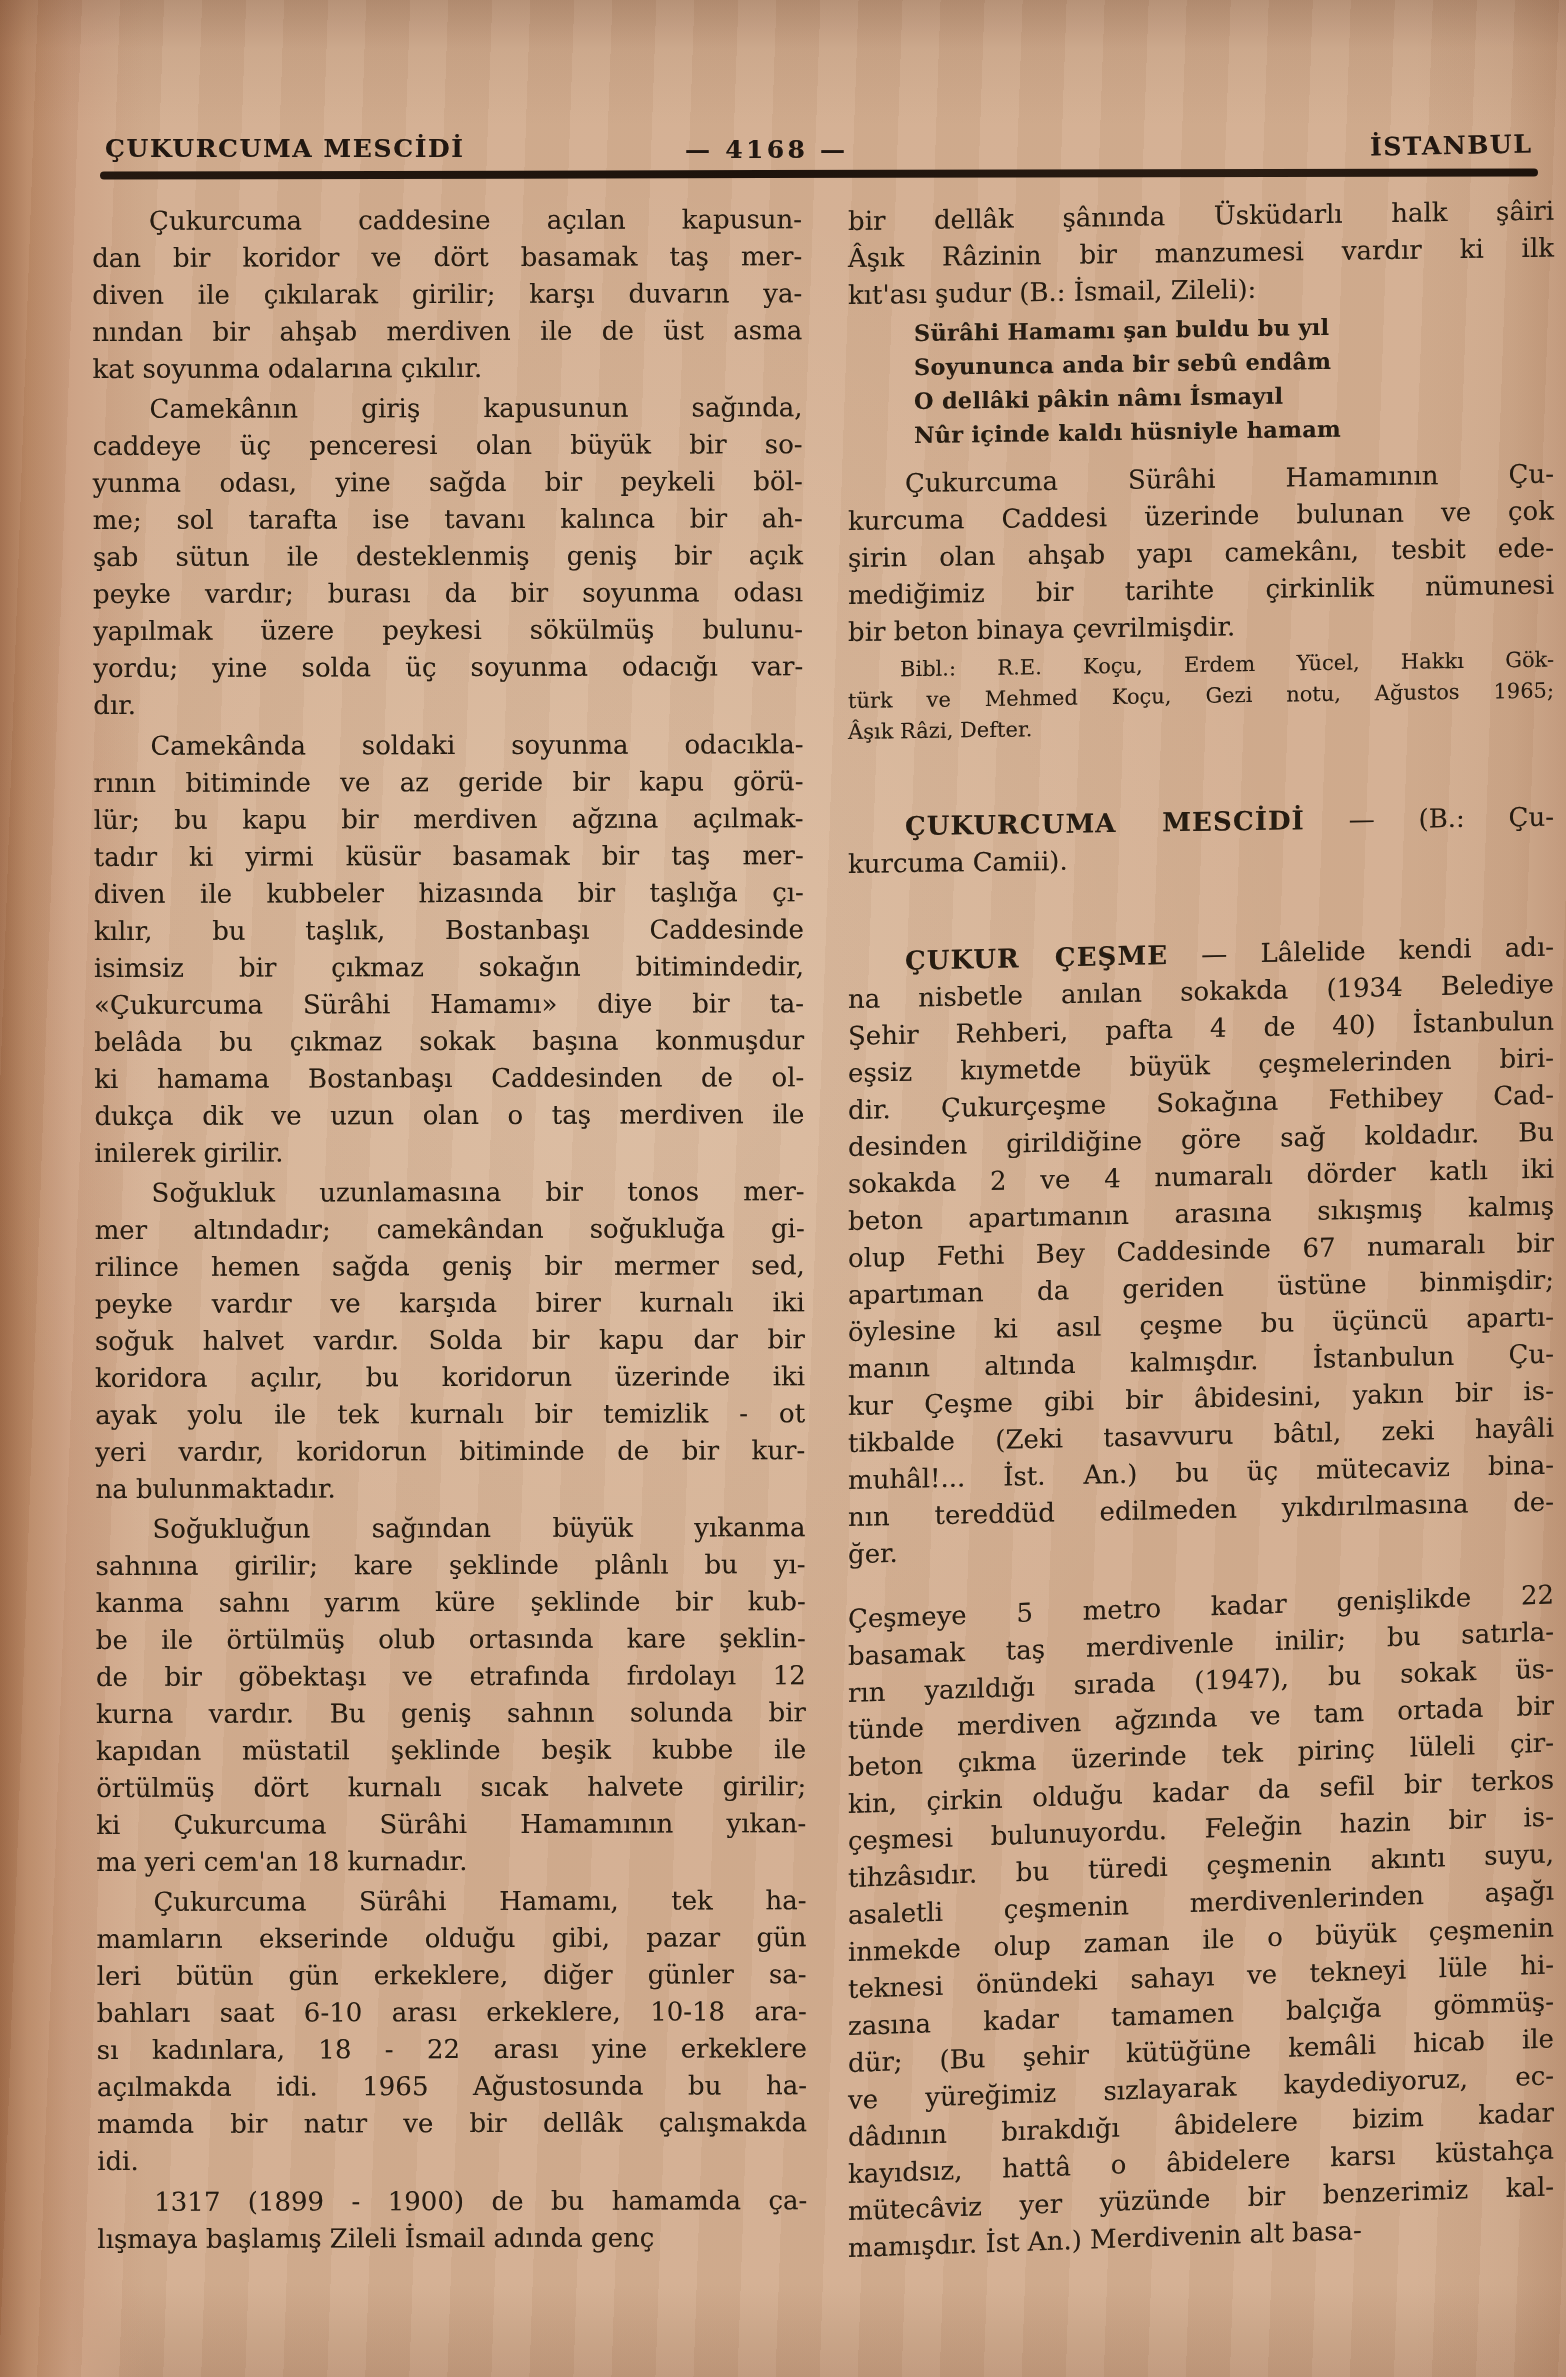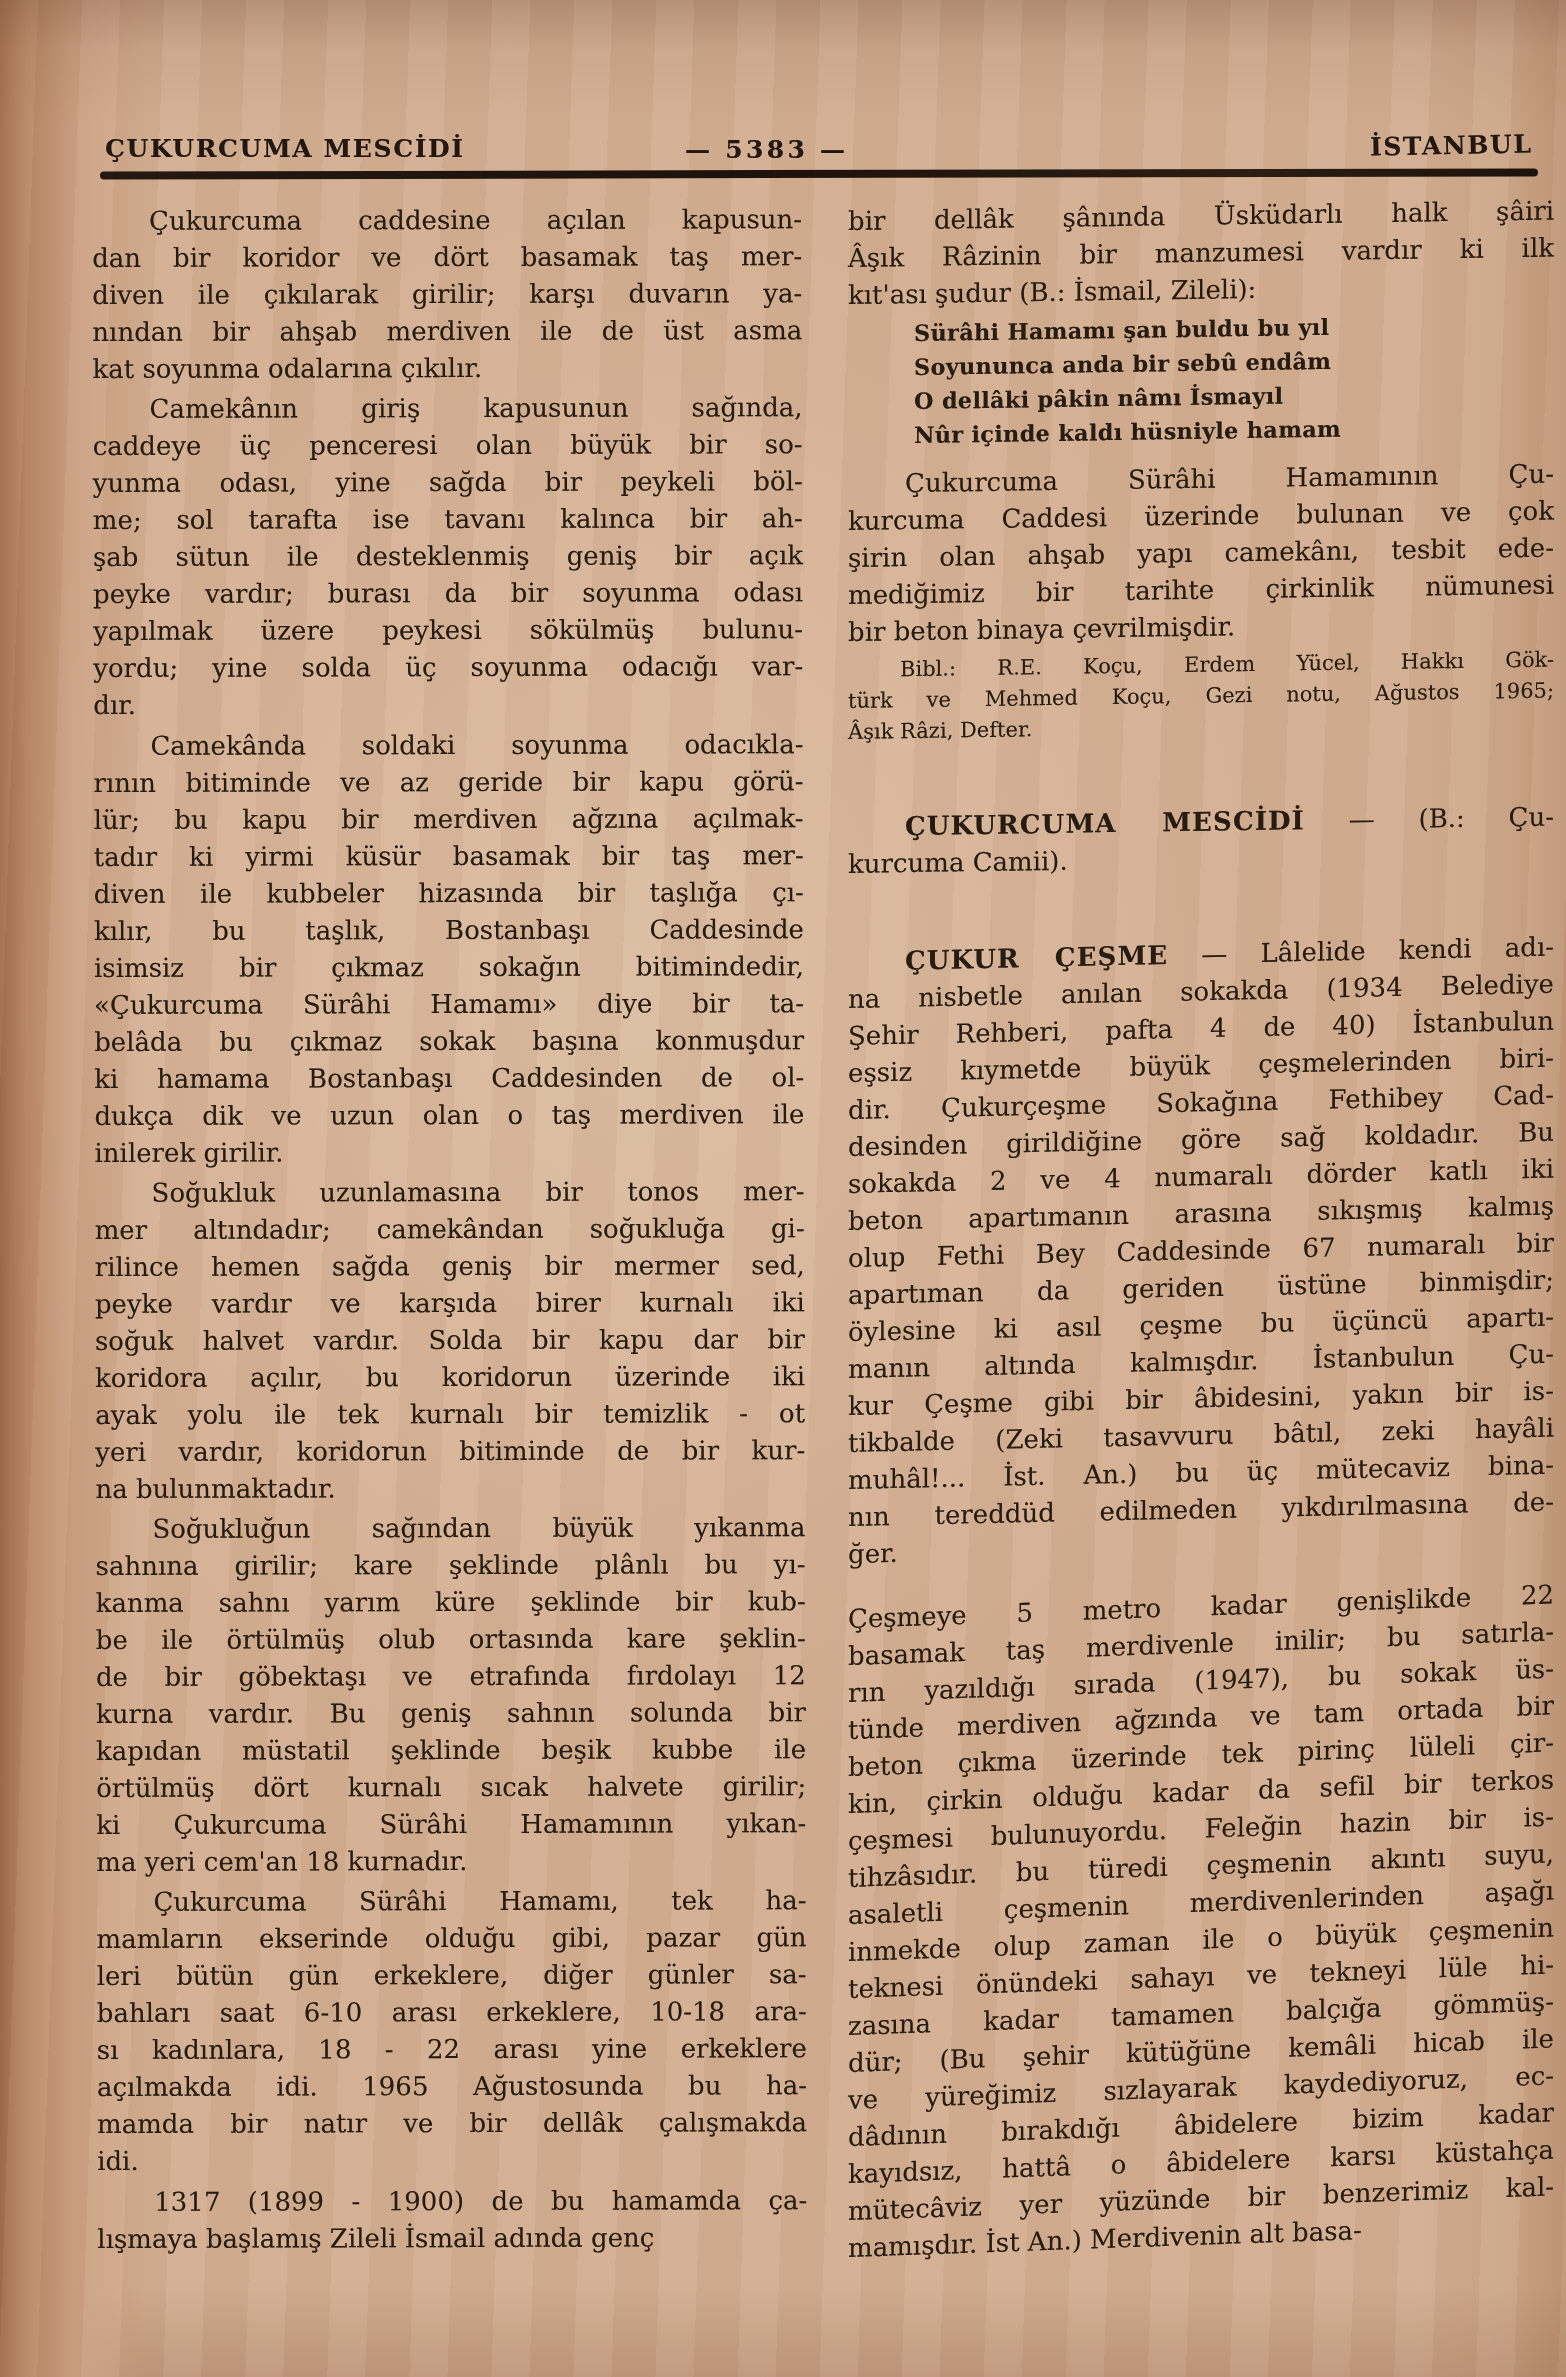--- a/index.html
+++ b/index.html
@@ -60,21 +60,21 @@
   .tilt-more{transform:skewY(-1.15deg);transform-origin:0 20%;}
   .gap-top{margin-top:28px !important;}
 </style>
 </head>
 <body>
 
 <div class="page">
 
   <div class="runhead">
     <span class="rh-left">ÇUKURCUMA MESCİDİ</span>
-    <span class="rh-center">— 5383 —</span>
+    <span class="rh-center">— 4168 —</span>
     <span class="rh-right">İSTANBUL</span>
   </div>
   <div class="rule"></div>
 
   <div class="col col-left">
     <div class="para indent-first">
         <div class="line">Çukurcuma caddesine açılan kapusun-</div>
         <div class="line">dan bir koridor ve dört basamak taş mer-</div>
         <div class="line">diven ile çıkılarak girilir; karşı duvarın ya-</div>
         <div class="line">nından bir ahşab merdiven ile de üst asma</div>

